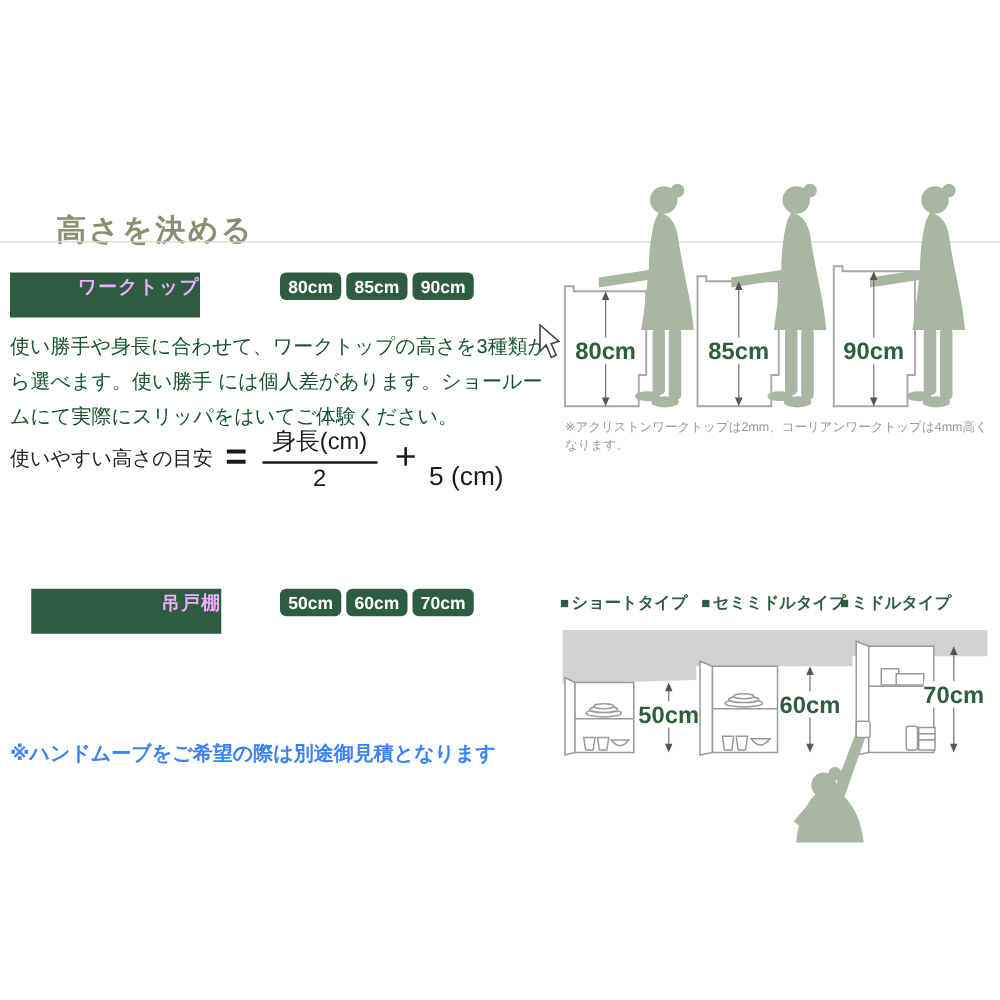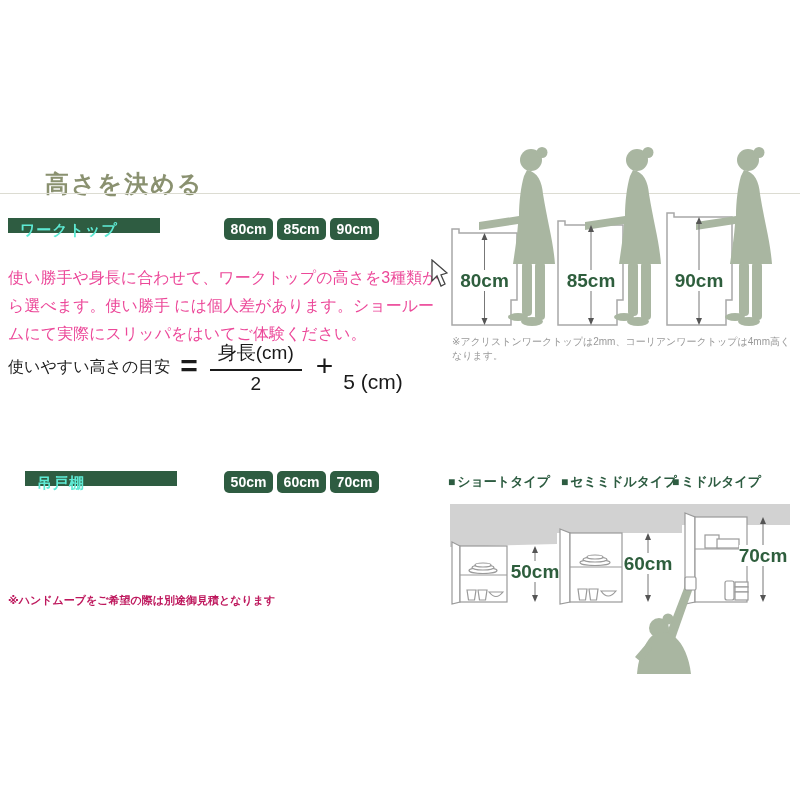--- a/index.html
+++ b/index.html
@@ -3,48 +3,48 @@
 <meta charset="utf-8">
 <style>
   html,body { margin:0; padding:0; background:#ffffff; }
   body { width:800px; height:800px; font-family:"Liberation Sans","DejaVu Sans",sans-serif; }
   .page { position:relative; width:800px; height:800px; overflow:hidden; background:#ffffff; }
 
   .heading { position:absolute; left:45px; top:152px; font-size:24px; font-weight:bold;
              color:#8a9170; letter-spacing:2px; }
   .rule { position:absolute; left:0; top:193px; width:800px; height:1px; background:#dcdcd2; }
 
-  .section-label { position:absolute; left:8px; width:140px; height:15px; background:#2e5c41;
-                   color:#5eead4; font-size:15px; font-weight:bold; line-height:24px;
-                   padding-left:12px; letter-spacing:1px; }
+  .section-label { position:absolute; left:8px; width:140px; height:36px; background:#2e5c41;
+                   color:#f0abfc; font-size:15px; font-weight:bold; line-height:24px;
+                   padding-left:12px; letter-spacing:1px;text-align:right; }
   #worktop-label { top:218px; }
   #cabinet-label { top:471px;margin-left:17px; }
 
   .badges { position:absolute; left:224px; display:flex; gap:4px; }
   #worktop-badges { top:218px; }
   #cabinet-badges { top:471px; }
   .badge { width:49px; height:22px; background:#2e5c41; border-radius:5px; color:#ffffff;
            font-size:14px; font-weight:bold; text-align:center; line-height:22px; }
 
-  .para { position:absolute; left:8px; width:442px; font-size:16px; line-height:1.75; color:#ec4899; }
+  .para { position:absolute; left:8px; width:442px; font-size:16px; line-height:1.75; color:#14532d; }
   #worktop-para { top:248px; }
   #cabinet-para { top:501px; }
 
   .formula { position:absolute; left:8px; top:340px; display:flex; align-items:center; color:#1a1a1a; }
   .formula-label { font-size:16px; color:#222222; }
   .formula .eq { font-size:30px; font-weight:bold; margin:0 12px 4px 10px; }
   .frac { text-align:center; font-size:19px; }
   .frac .num { padding:0 8px 3px; }
   .frac .den { border-top:2px solid #1a1a1a; padding-top:2px; }
   .formula .plus { font-size:30px; margin:0 10px 4px 14px; }
   .formula .const { font-size:21px;margin-top:28px; }
 
   .note { position:absolute; left:452px; top:335px; font-size:10px; color:#999999; }
 
-  .warning { position:absolute; left:8px; top:593px; font-size:11px; font-weight:bold; color:#be185d; }
+  .warning { position:absolute; left:8px; top:593px; font-size:16px; font-weight:bold; color:#3b82f6; }
 
   .type-label { position:absolute; top:473px; font-size:13px; font-weight:bold; color:#2d5c41;
                 white-space:nowrap; }
   #type-short { left:448px; }
   #type-semimiddle { left:561px;font-family:Liberation Serif, serif; }
   #type-middle { left:672px; }
   .type-label .bullet { margin-right:2px; font-size:12px; }
 
   .diagram1 { position:absolute; left:445px; top:143px; }
   .diagram2 { position:absolute; left:445px; top:497px; }

